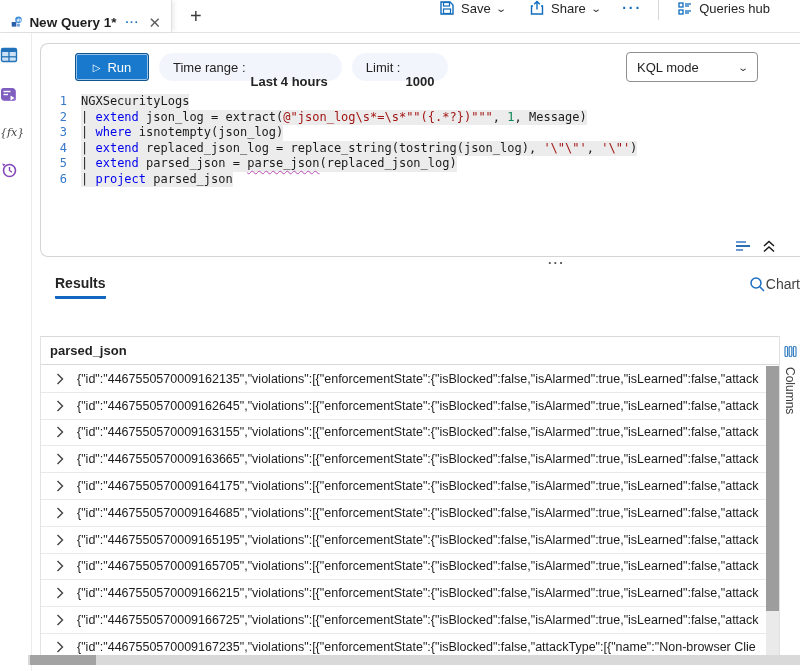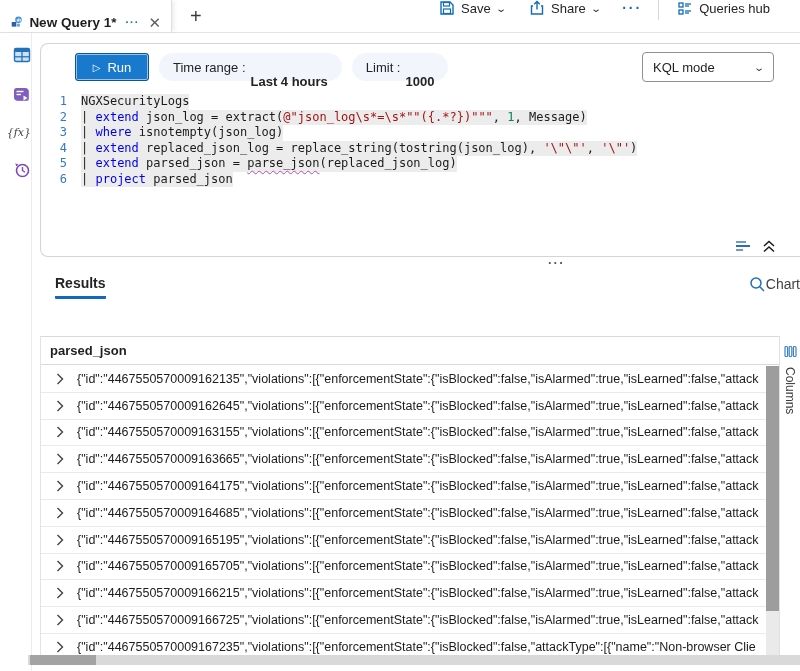--- a/index.html
+++ b/index.html
@@ -19,37 +19,37 @@
   .tab-close { color:#5f5f5f; font-size:15px; line-height:1; padding:0 2px; }
   .newtab { display:flex; align-items:center; padding:0 6px; margin-left:12px; font-size:20px; font-weight:300; color:#3b3b3b; }
   .tabbar-right { margin-left:auto; display:flex; align-items:flex-start; gap:12px; padding-right:24px; }
   .tb-group { display:flex; align-items:center; gap:6px; padding:0 6px; color:#242424; }
   .chev { font-size:10px; color:#323130; transform:scaleX(1.4); display:inline-block; }
   .tb-more { color:#0f6cbd; font-weight:700; font-size:14px; letter-spacing:2px; padding:0 4px; }
   .tb-divider { width:1px; height:20px; background:#d6d6d6; }
 
   
   .rail { position:absolute; left:0; top:33px; width:32px; bottom:0; border-right:1px solid #ececec;
-          display:flex; flex-direction:column; align-items:flex-end; padding-top:13px; gap:22px; background:#fff; }
+          display:flex; flex-direction:column; align-items:flex-start; padding-top:13px; gap:22px; background:#fff; }
   .fx-icon { font-size:11px; color:#404040; font-style:italic; font-family:"DejaVu Serif", serif; }
 
   
   .main { position:absolute; left:32px; top:33px; right:0; bottom:0; }
 
   .editor-card { position:absolute; left:8px; top:10px; right:0; height:214px;
                  border:1px solid #d4d4d4; border-right:none; border-radius:8px 0 0 8px; background:#fff; }
   .toolbar { display:flex; align-items:center; gap:10px; height:46px; padding:0 14px 0 34px; }
   .run-btn { display:flex; align-items:center; justify-content:center; gap:7px; width:74px; height:28px;
              background:#1879cd; border:1px solid #10558f; border-radius:3px; color:#fff; font-size:13px;
              box-shadow:inset 0 0 0 1px rgba(255,255,255,.55); }
   .run-play { font-size:10px; }
   .pill { display:flex; align-items:center; gap:5px; height:28px; padding:0 14px; background:#f2f6fc;
           border-radius:14px; font-size:13px; color:#242424; white-space:nowrap;justify-content:center; }
   .pill b { font-weight:700;margin-top:28px; }
-  .mode-select { margin-left:auto; margin-right:12px; width:132px; height:30px; border:1px solid #8f8f8f;
+  .mode-select { margin-left:auto; margin-right:28px; width:132px; height:30px; border:1px solid #8f8f8f;
                  border-radius:4px; display:flex; align-items:center; padding:0 10px; font-size:13px; color:#1f1f1f; background:#fff; }
   .mode-select .chev { margin-left:auto; color:#424242; }
 
   
   .code { padding-top:4px; font-family:"DejaVu Sans Mono", monospace; font-size:12px; line-height:15.5px; }
   .code-line { display:flex; }
   .line-num { width:40px; text-align:right; padding-right:14px; color:#3579c8; flex:none;
               font-family:"DejaVu Sans Mono", monospace; }
   .line-content { background:#ececec; white-space:pre; }
   .tk-p { color:#1b1b1b; }

